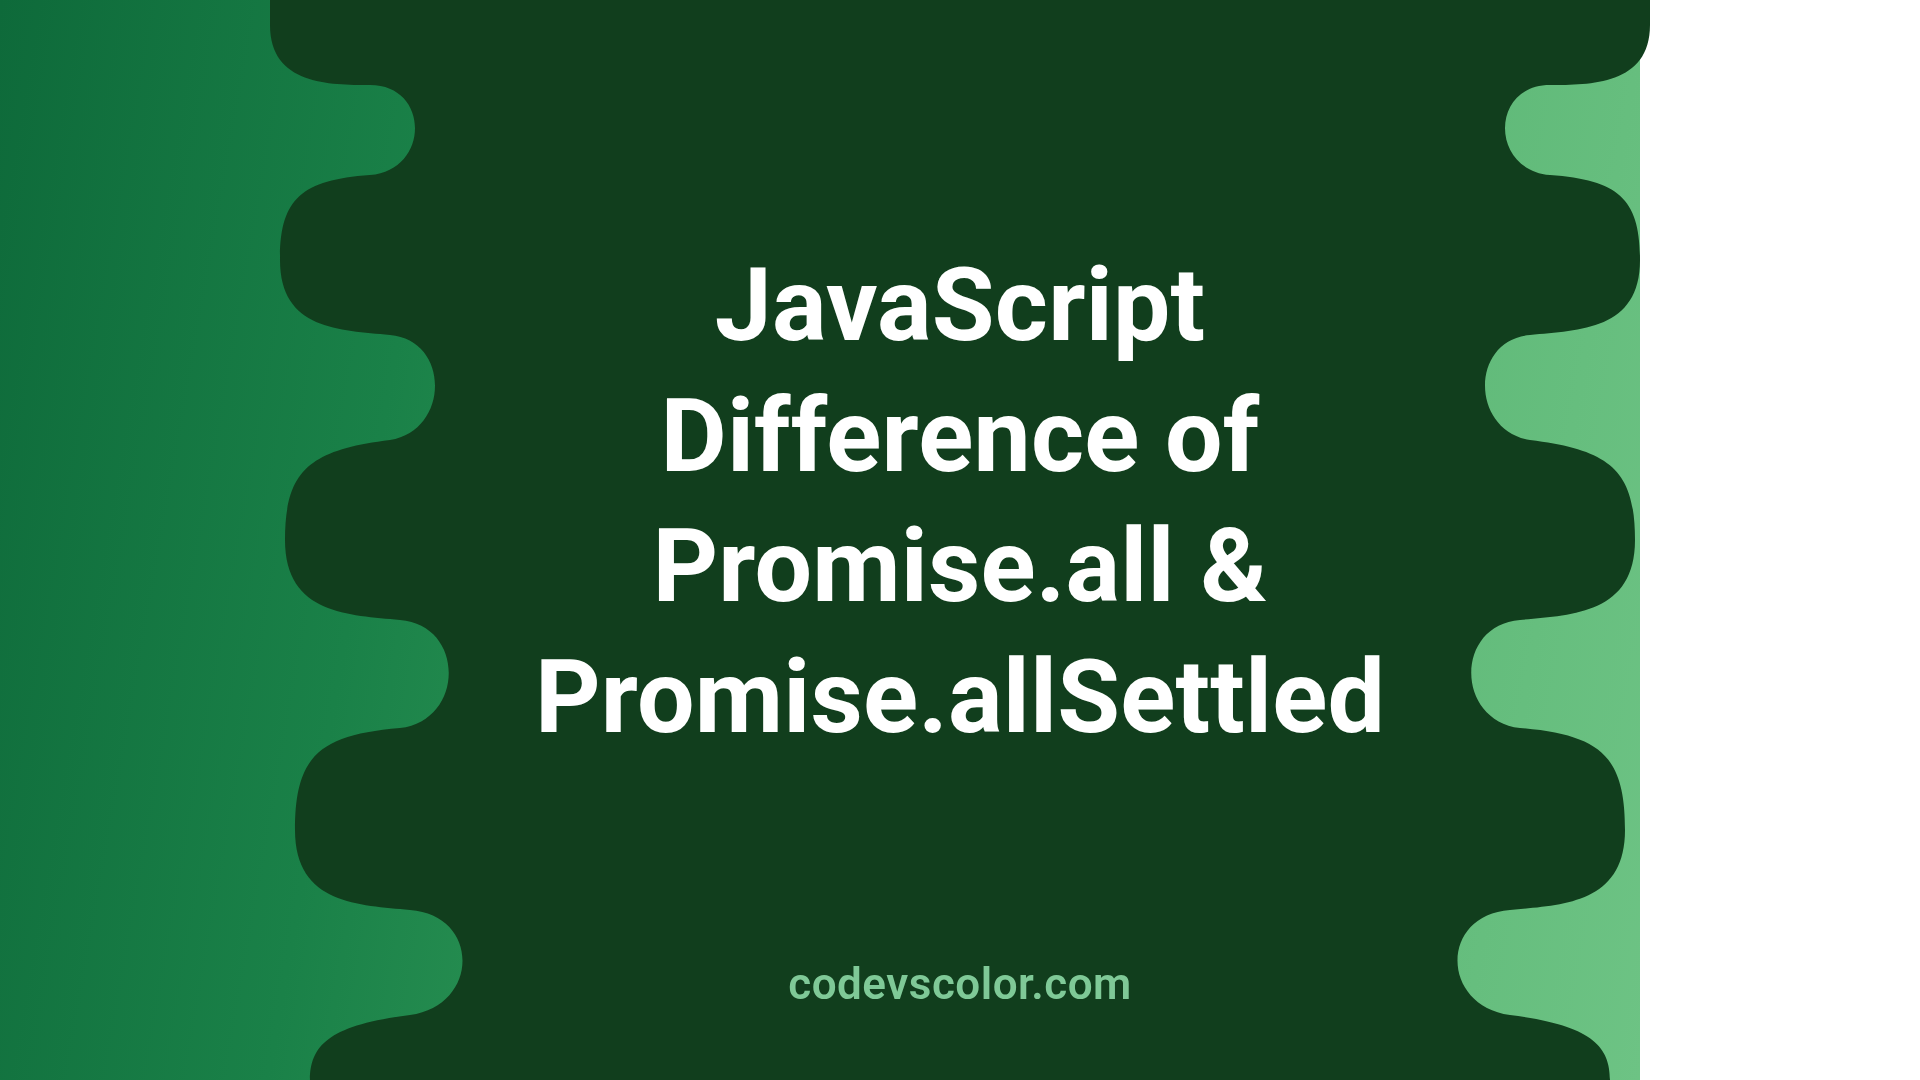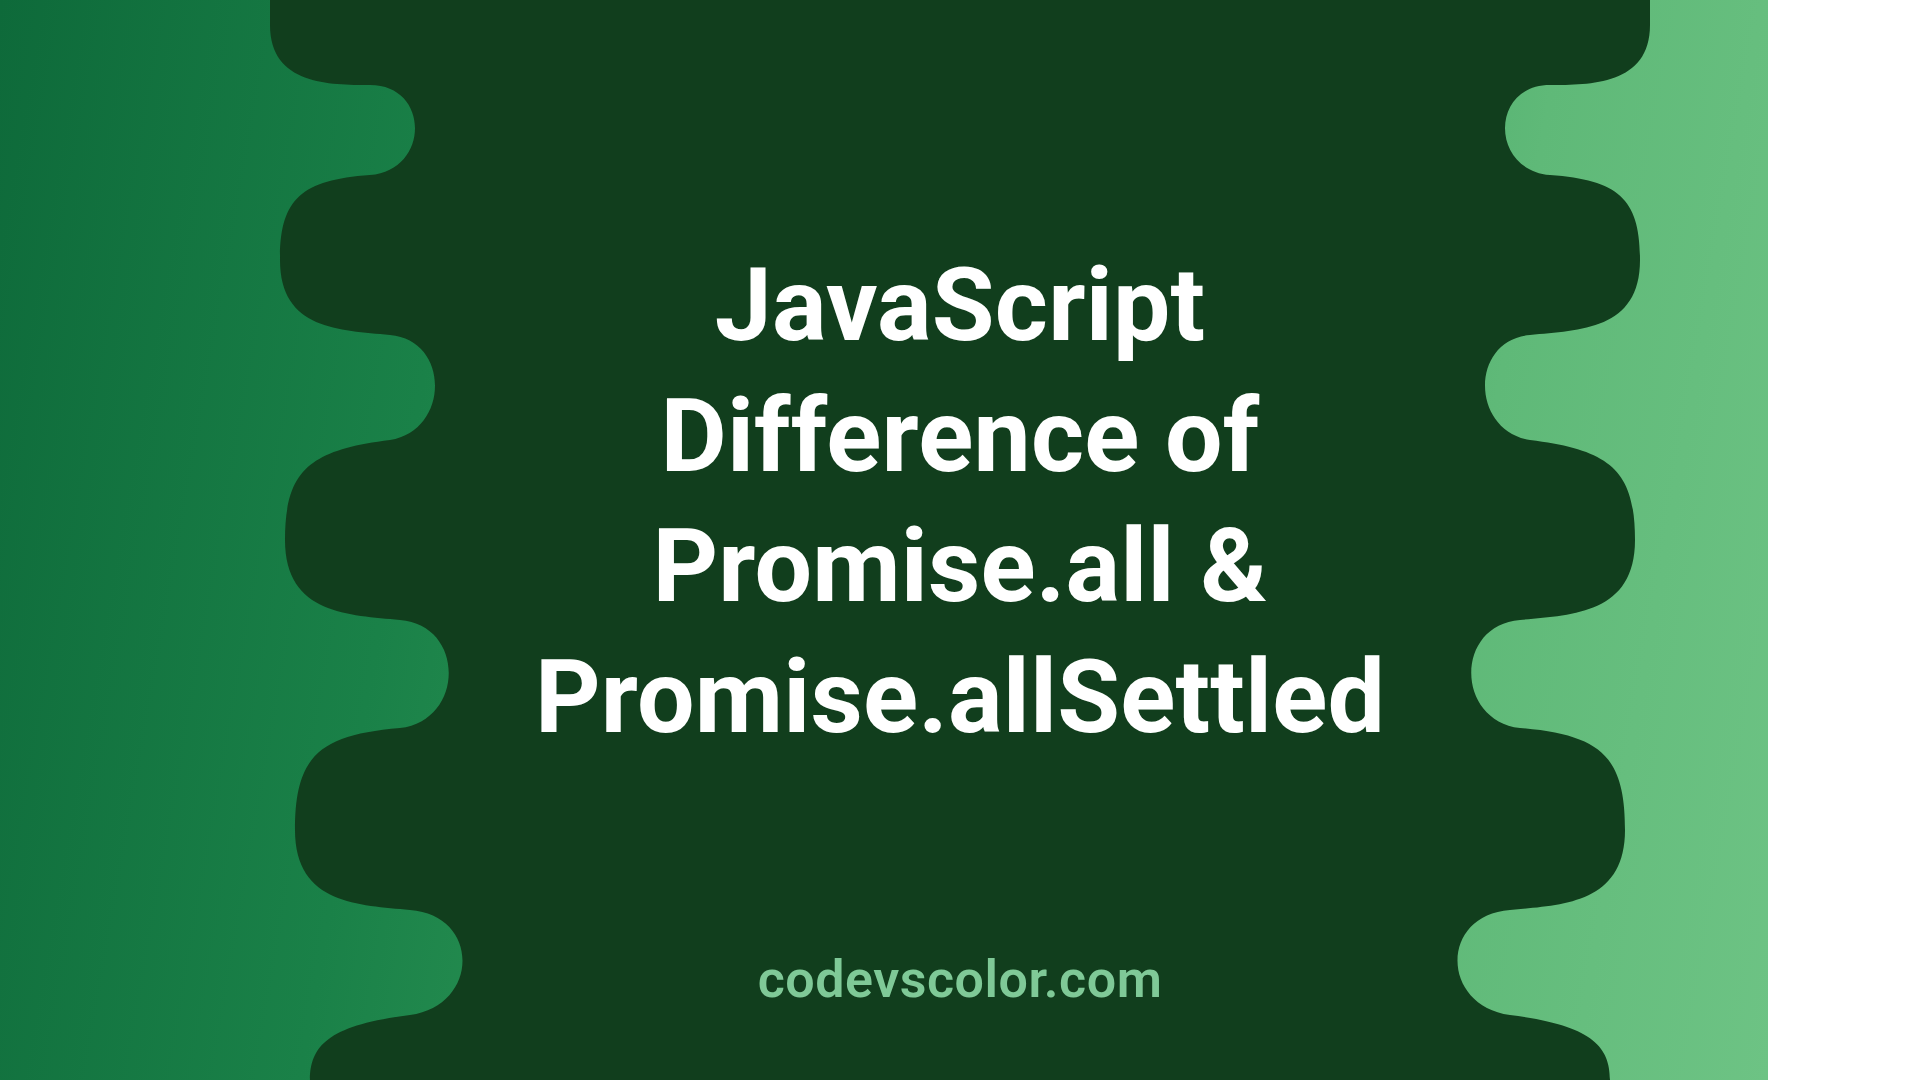--- a/index.html
+++ b/index.html
@@ -5,21 +5,21 @@
   html, body {
     margin: 0;
     padding: 0;
     width: 1920px;
     height: 1080px;
     overflow: hidden;
     font-family: -apple-system, BlinkMacSystemFont, "Segoe UI", Roboto, "Helvetica Neue", Arial, sans-serif;
   }
   .canvas {
     position: relative;
-    width: 1768px;
+    width: 1640px;
     height: 1080px;
     background: linear-gradient(100deg, #0e6a3a 0%, #1a8148 25%, #38a05d 55%, #5fb978 80%, #6dc384 100%);
   }
   .blob {
     position: absolute;
     top: 0;
     left: 0;
     width: 1920px;
     height: 1080px;
   }
@@ -40,21 +40,21 @@
     white-space: pre-line;
   }
   .site {
     position: absolute;
     bottom: 70px;
     left: 0;
     width: 1920px;
     text-align: center;
     color: #7fc997;
     font-weight: 600;
-    font-size: 52px;
+    font-size: 44px;
     letter-spacing: 0.5px;
   }
 </style>
 </head>
 <body>
 
 <div class="canvas">
 
   <svg class="blob" viewBox="0 0 1920 1080" preserveAspectRatio="none">
     <path d="

